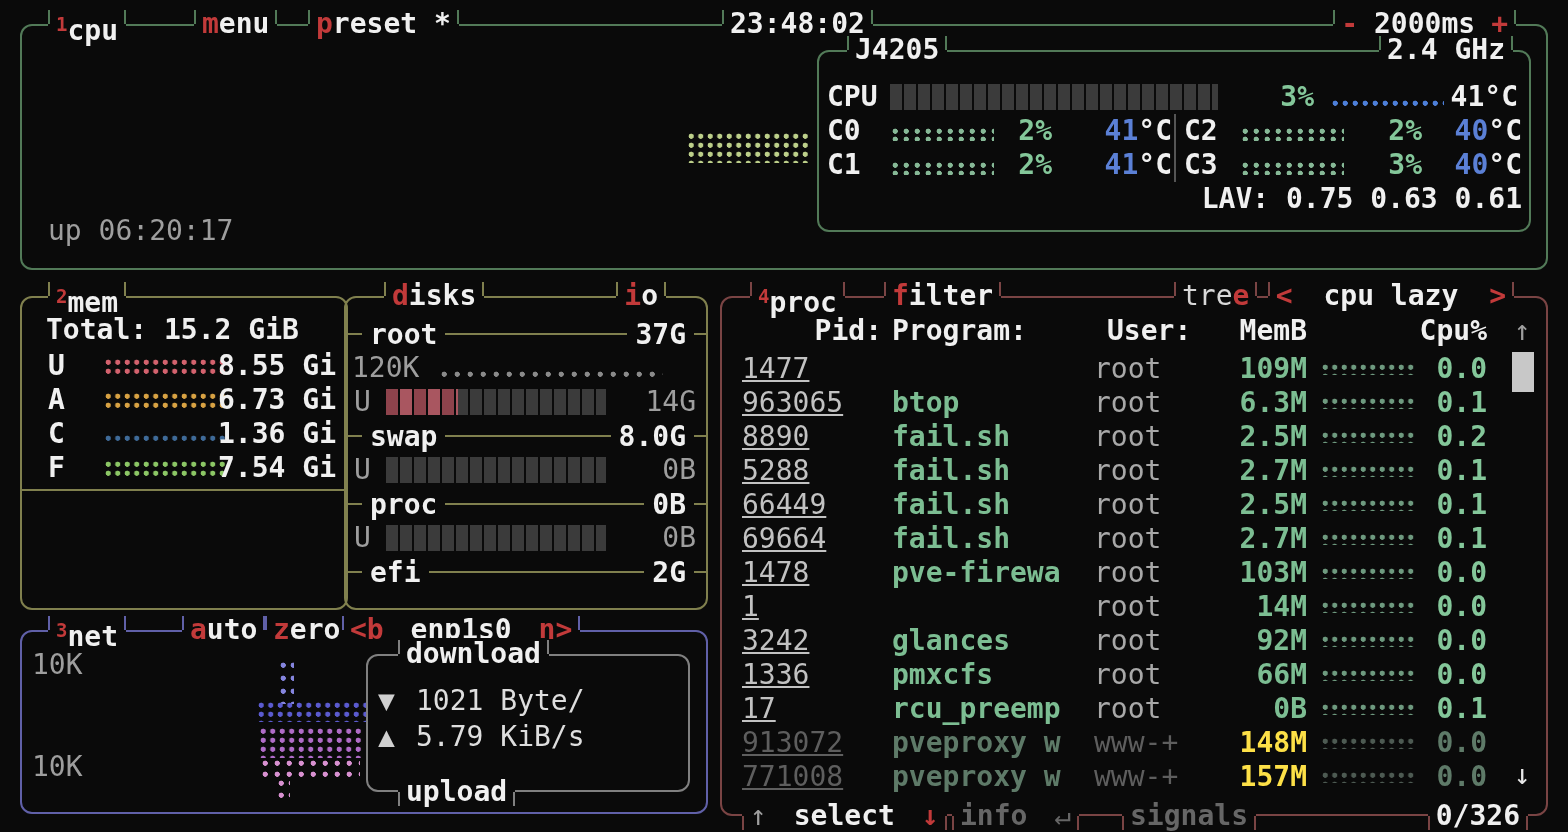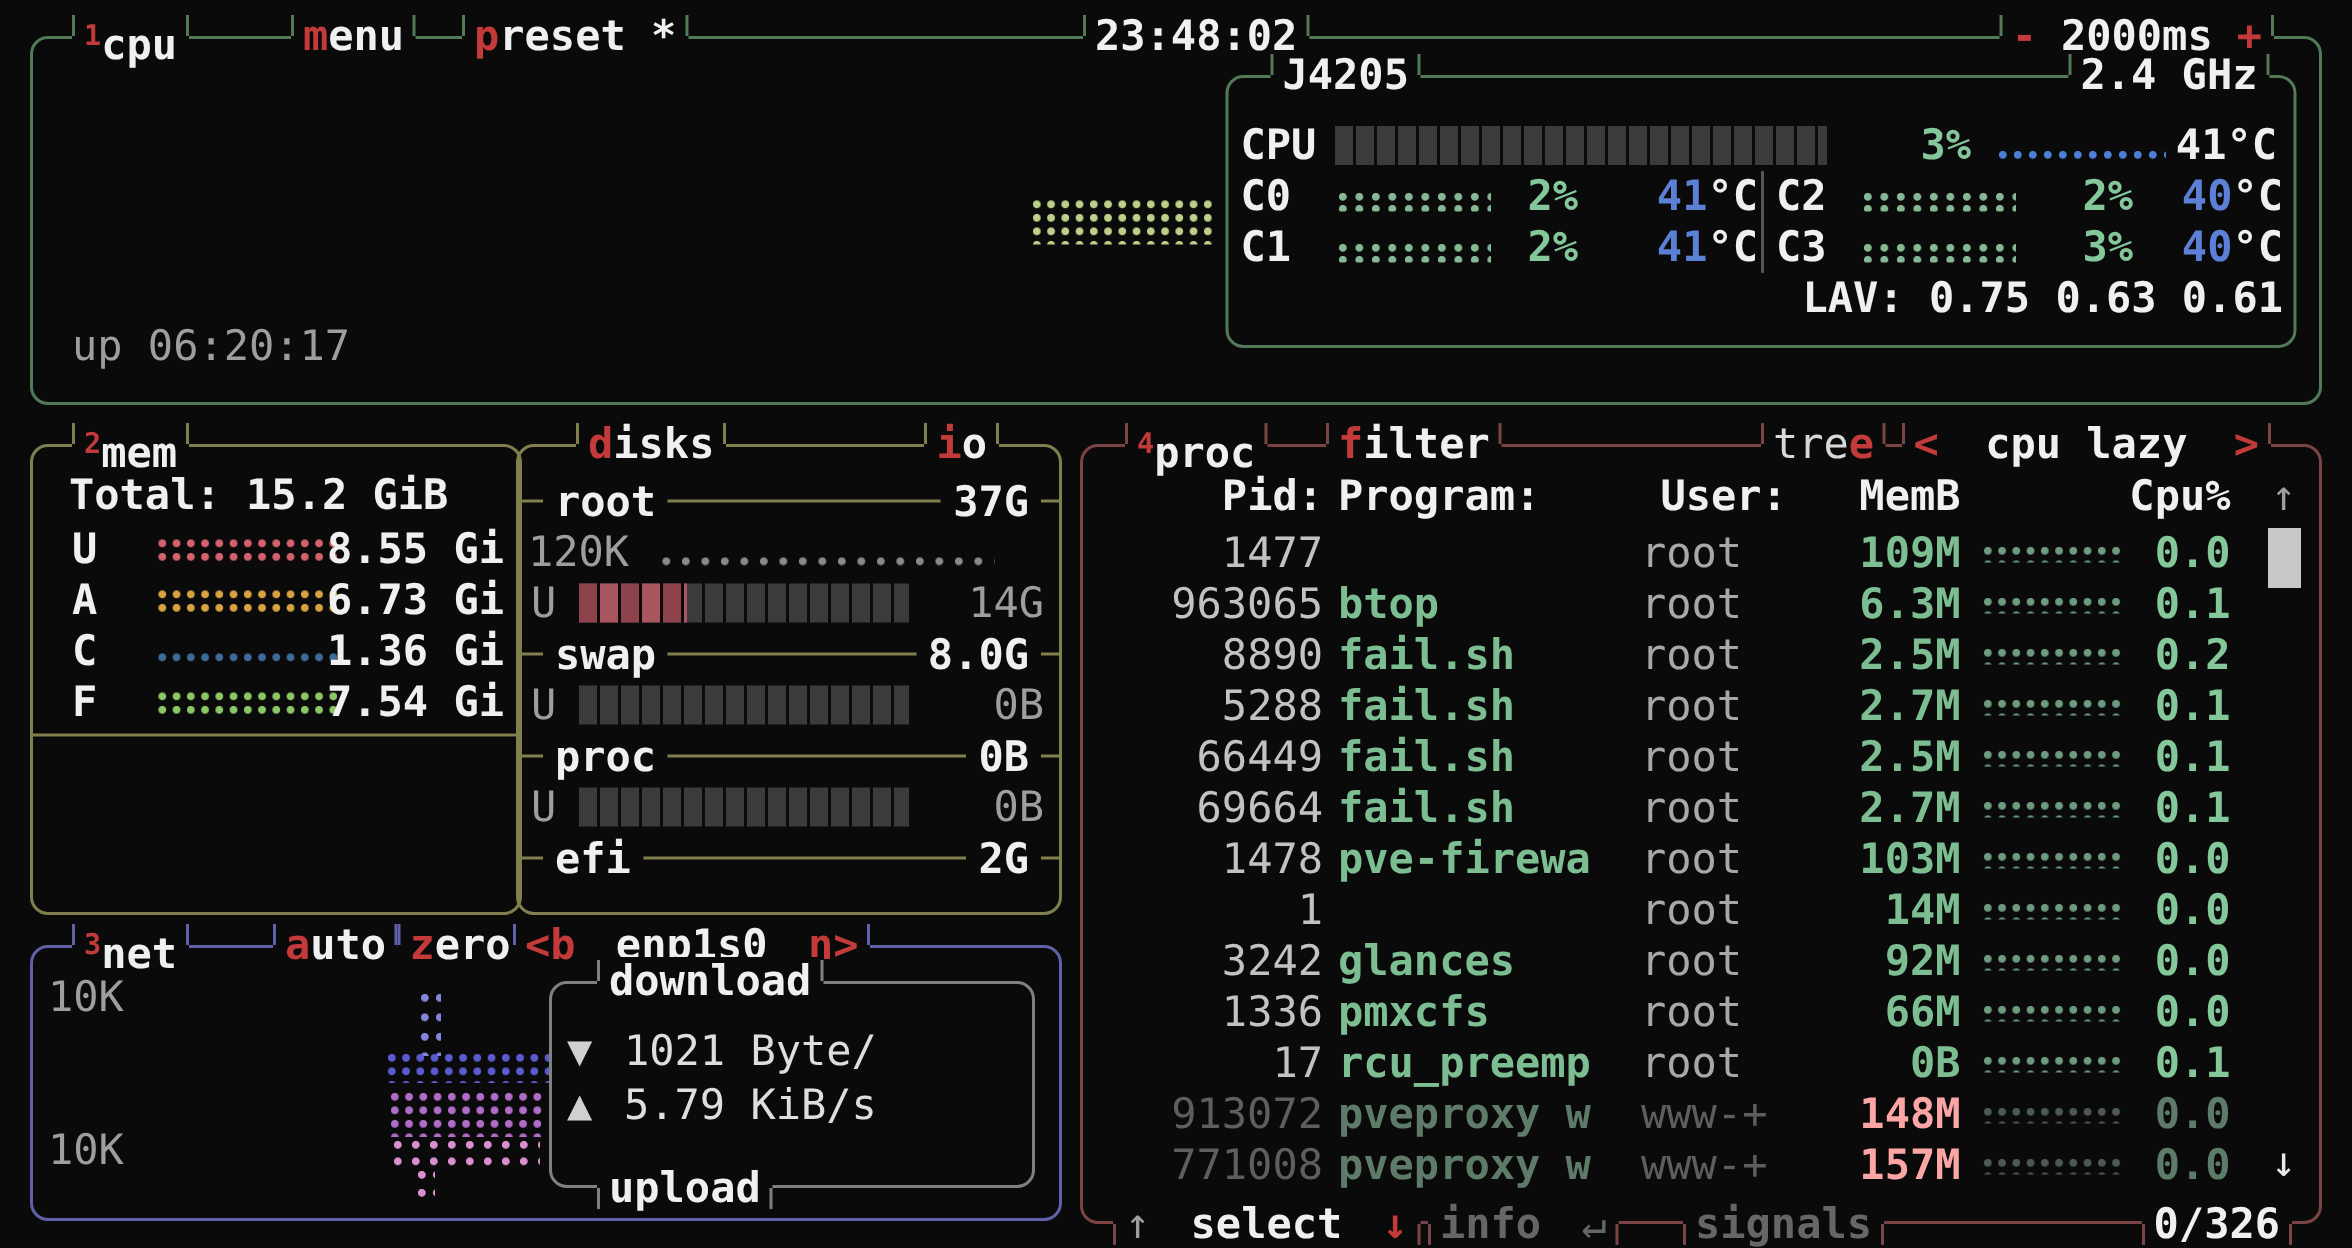--- a/index.html
+++ b/index.html
@@ -27,28 +27,28 @@
   .bar .used{position:absolute;left:0;top:0;bottom:0;background:repeating-linear-gradient(90deg,#8e434c 0 12px,#0a0a0a 12px 14px,#a95660 14px 26px,#0a0a0a 26px 28px);}
   .dots{position:absolute;background-image:radial-gradient(circle at 3.2px 3.2px,var(--dc,#888) 2.3px,transparent 2.9px);background-size:9.5px 9px;}
   .dots.sp{background-size:13px 10px;}
   .dline{position:absolute;left:0;right:0;height:34px;display:flex;align-items:center;}
   .dseg{border-top:2px solid var(--bc);height:0;}
   .dseg.fix{width:16px}.dseg.grow{flex:1}.dseg.end{width:12px}
   .dname,.dsize{padding:0 8px;font-weight:bold;color:#f0f0f0;}
   .vline{position:absolute;width:0;border-left:2px solid #555;}
   .hline{position:absolute;border-top:2px solid var(--bc);}
   .prow{position:absolute;left:0;width:100%;height:34px;line-height:34px;}
-  .c-pid{position:absolute;left:20px;width:140px;text-align:right;color:#c2c2c2;}
+  .c-pid{position:absolute;left:20px;width:140px;text-align:left;color:#c2c2c2;text-decoration:underline;}
   .c-prog{position:absolute;left:170px;width:210px;color:#7cbd92;font-weight:bold;}
   .c-user{position:absolute;left:372px;width:120px;color:#a8a8a8;}
   .c-mem{position:absolute;left:470px;width:115px;text-align:right;color:#7cbd92;font-weight:bold;}
   .c-dots{--dc:#6e9a7f;left:600px;top:12px;width:92px;height:11px;}
   .c-cpu{position:absolute;left:690px;width:75px;text-align:right;color:#84c79a;font-weight:bold;}
   .dim .c-pid{color:#5e5e5e}.dim .c-prog{color:#5e7a68}.dim .c-user{color:#5e5e5e}
-  .dim .c-mem{color:#fca5a5}.dim .c-cpu{color:#5e7a68}.dim .c-dots{--dc:#4d5a52}
+  .dim .c-mem{color:#fde047}.dim .c-cpu{color:#5e7a68}.dim .c-dots{--dc:#4d5a52}
   .thumb{position:absolute;background:#c8c8c8;}
 </style>
 </head>
 <body>
 
 <div id="screen">
 
   <div class="box" style="--bc:#527a58;left:20px;top:24px;width:1524px;height:242px;">
     <div class="lbl ontop" style="left:26px;">
       <span class="sup">1</span><span class="w">cpu</span>

